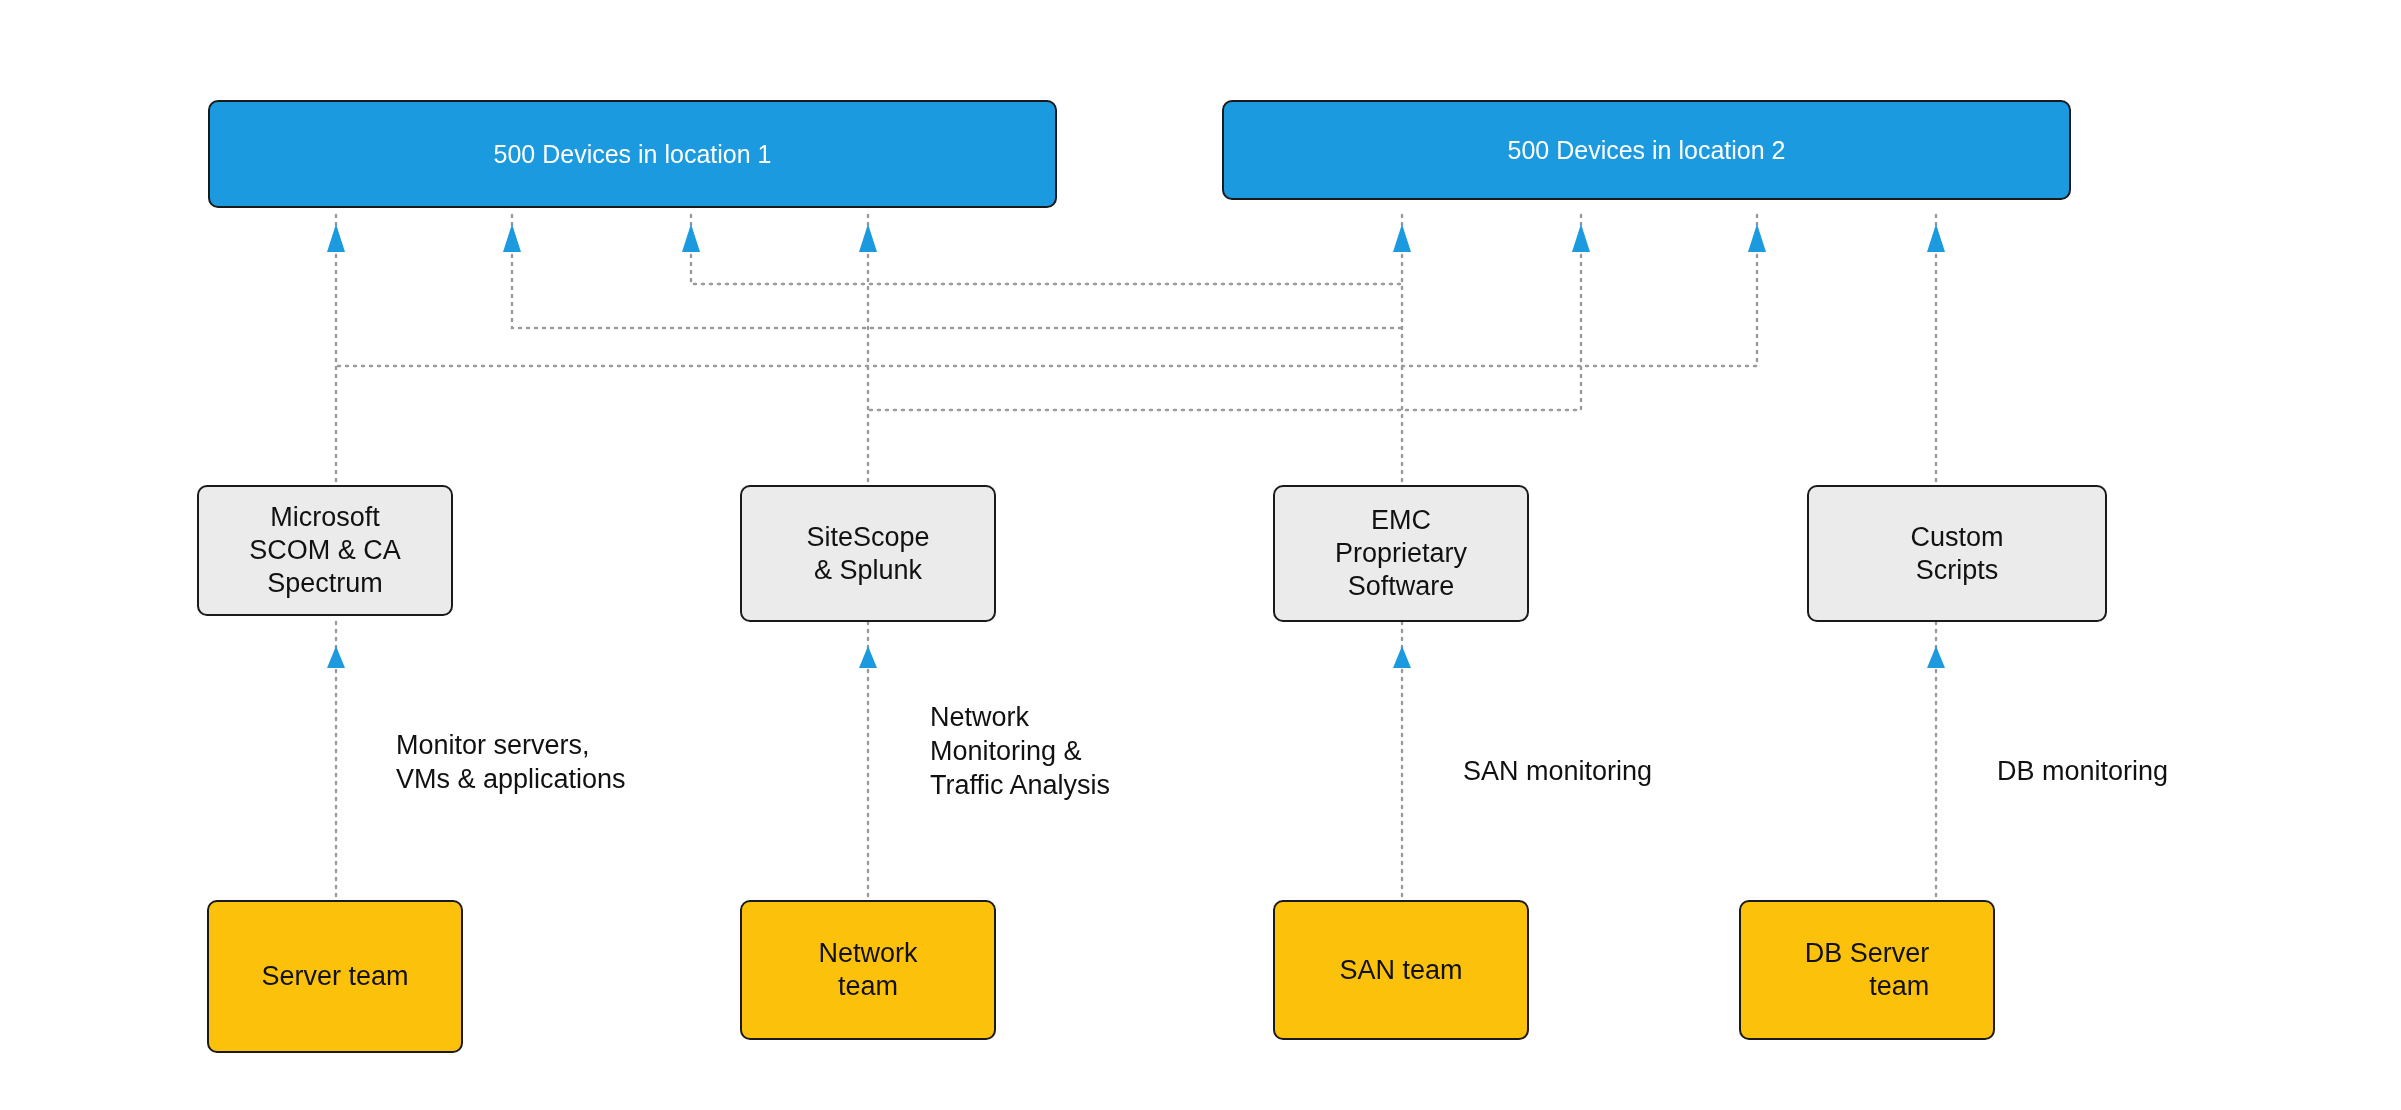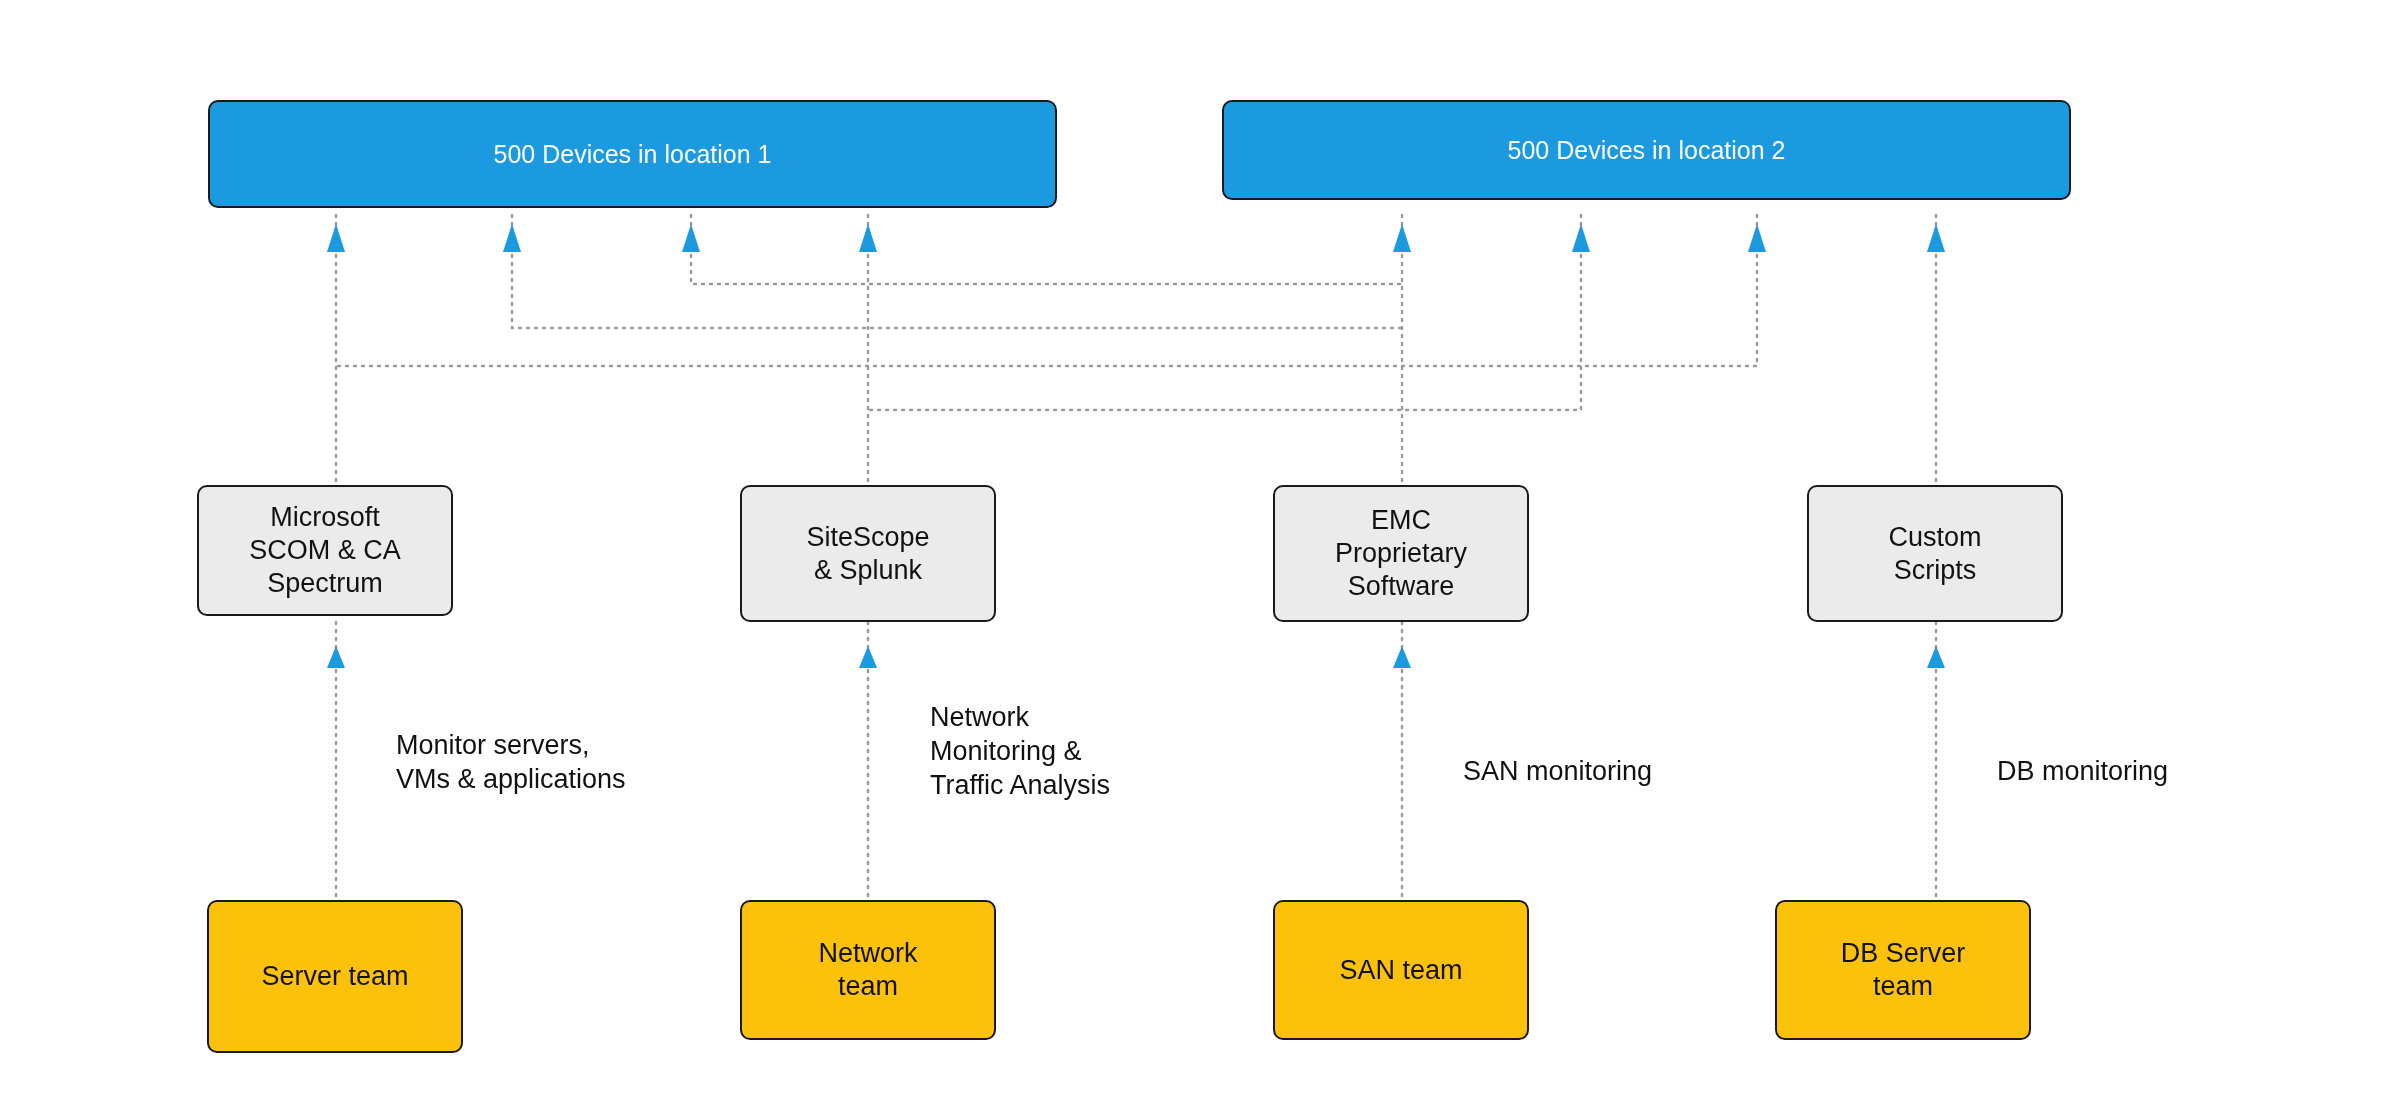--- a/index.html
+++ b/index.html
@@ -85,36 +85,36 @@
   </div>
   <div class="node tool" style="left: 740px; top: 485px; width: 256px; height: 137px; justify-content: center;">
     <span>SiteScope
 &amp; Splunk</span>
   </div>
   <div class="node tool" style="left: 1273px; top: 485px; width: 256px; height: 137px;">
     <span>EMC
 Proprietary
 Software</span>
   </div>
-  <div class="node tool" style="left: 1807px; top: 485px; width: 256px; height: 137px;">
+  <div class="node tool" style="left: 1807px; top: 485px; width: 300px; height: 137px;">
     <span>Custom
 Scripts</span>
   </div>
 
   <div class="node team" style="left: 207px; top: 900px; width: 256px; height: 153px;">
     <span>Server team</span>
   </div>
   <div class="node team" style="left: 740px; top: 900px; width: 256px; height: 140px;">
     <span>Network
 team</span>
   </div>
   <div class="node team" style="left: 1273px; top: 900px; width: 256px; height: 140px;">
     <span>SAN team</span>
   </div>
-  <div class="node team" style="left: 1775px; top: 900px; width: 256px; height: 140px;">
+  <div class="node team" style="left: 1739px; top: 900px; width: 256px; height: 140px; text-align: right;">
     <span>DB Server
 team</span>
   </div>
 
   <div class="edge-label" style="left: 396px; top: 728px;">Monitor servers,
 VMs &amp; applications</div>
   <div class="edge-label" style="left: 930px; top: 700px;">Network
 Monitoring &amp;
 Traffic Analysis</div>
   <div class="edge-label" style="left: 1463px; top: 754px;">SAN monitoring</div>

